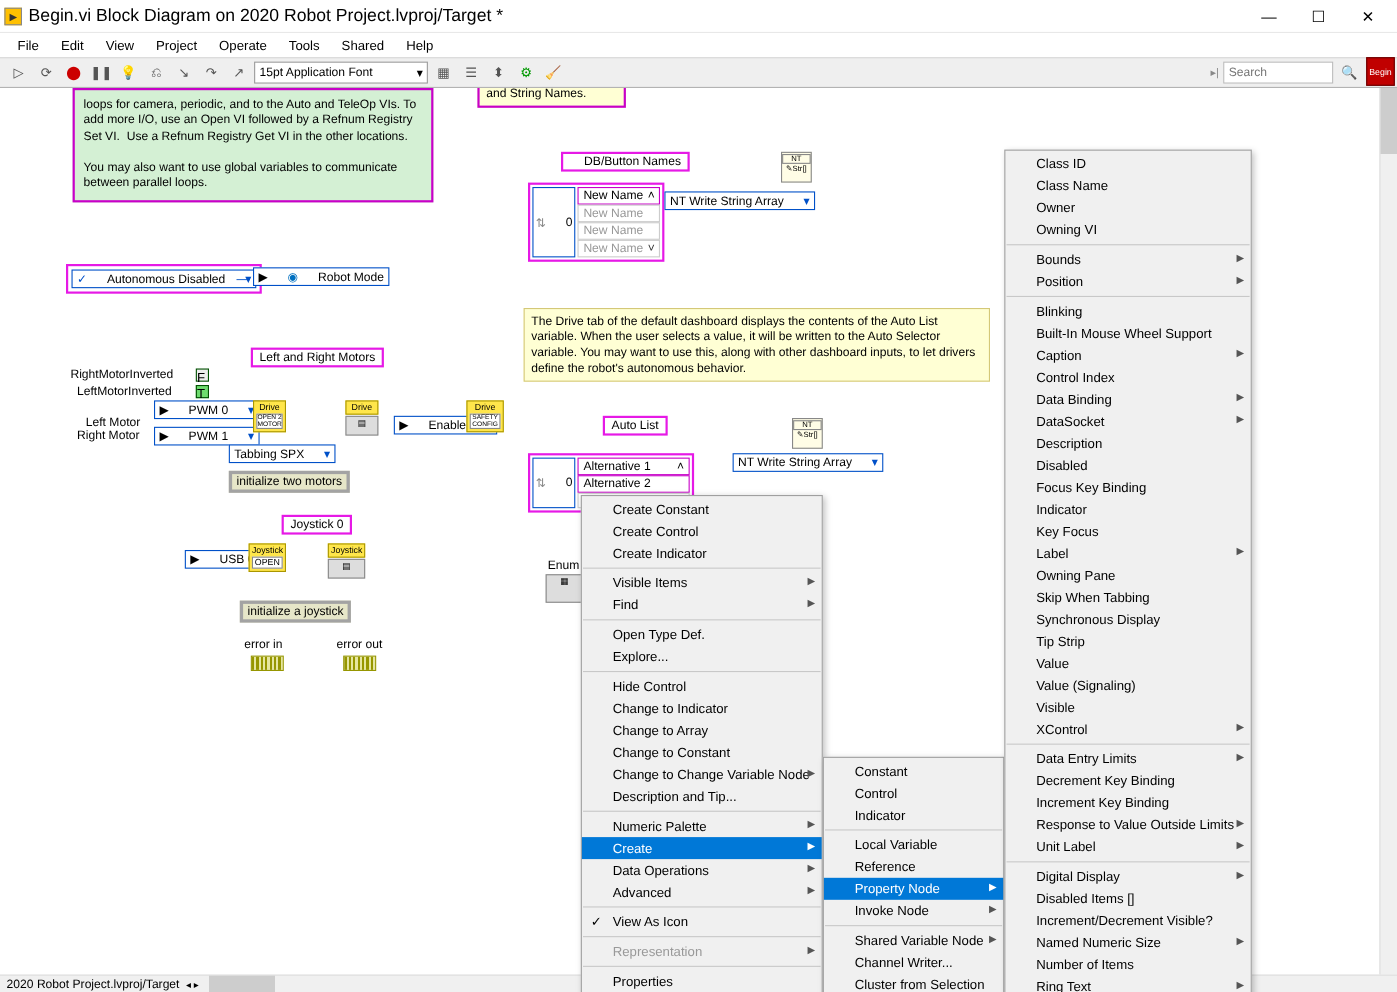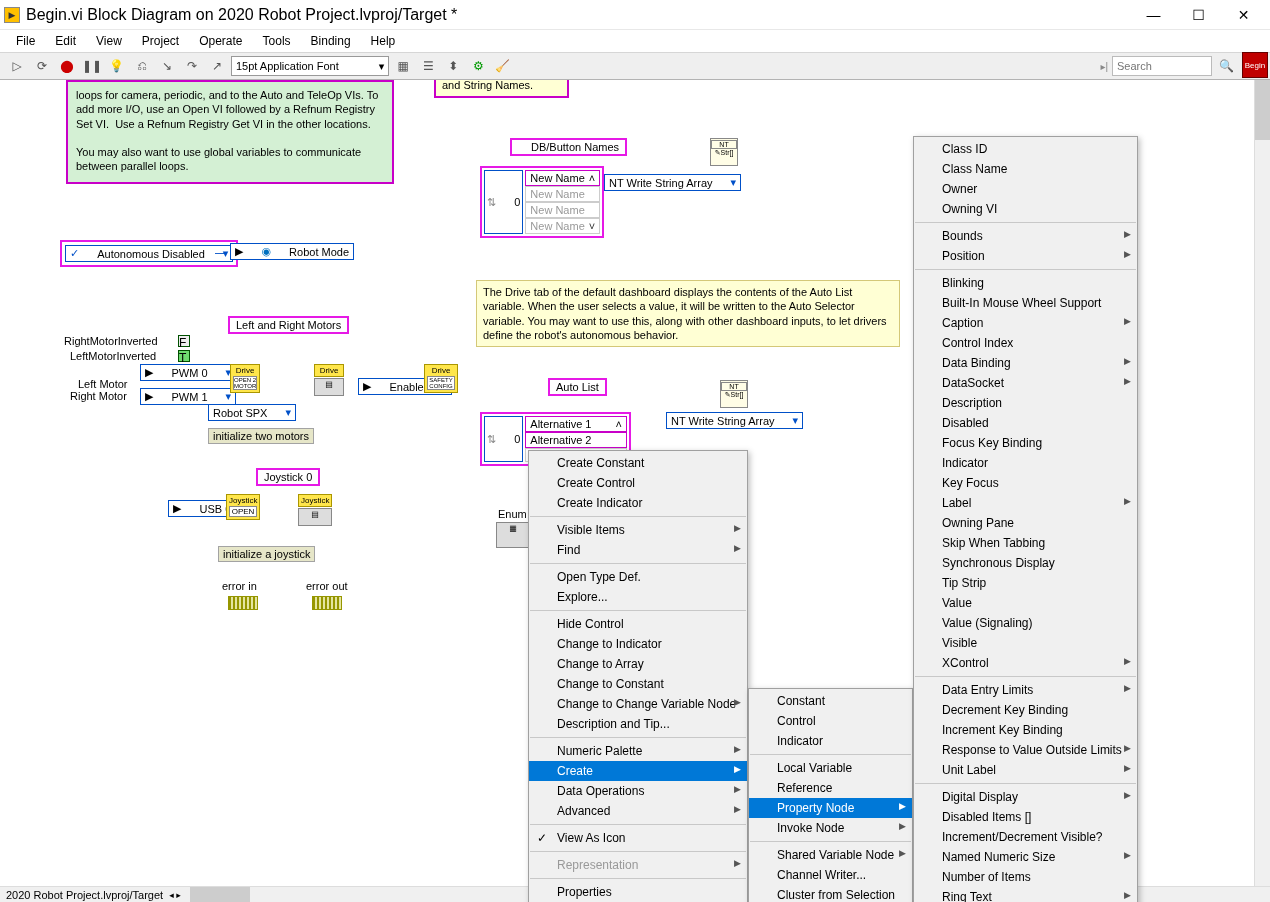--- a/index.html
+++ b/index.html
@@ -34,21 +34,21 @@
 .gray-btn { position:absolute; background:#ddd; border:1px solid #888; font-size:8px; padding:1px 2px; text-align:center;}
 .ctx-menu { position:absolute; background:#f0f0f0; border:1px solid #a0a0a0; box-shadow:2px 2px 6px rgba(0,0,0,0.25); font-size:12px; padding:2px 0; z-index:100;}
 .ctx-menu .item { padding:3px 20px 3px 28px; white-space:nowrap; position:relative;}
 .ctx-menu .item.sub::after{content:"▶"; position:absolute; right:6px; font-size:9px; color:#555;}
 .ctx-menu .item.sel { background:#0078d7; color:#fff;}
 .ctx-menu .item.sel.sub::after{color:#fff;}
 .ctx-menu .item.dis { color:#999;}
 .ctx-menu .sep { height:1px; background:#c8c8c8; margin:3px 1px;}
 .ctx-menu .check::before{content:"✓"; position:absolute; left:8px;}
 .nt-icon{position:absolute;width:28px;height:28px;border:1px solid #888;background:#fffde6;font-size:7px;text-align:center;padding-top:1px;}
-.olive-label{position:absolute;background:#e6e6c8;border:1px solid #a3a3a3;padding:1px 4px;font-size:11px;}
+.olive-label{position:absolute;background:#e6e6c8;border:3px solid #a3a3a3;padding:1px 4px;font-size:11px;}
 .err-box{position:absolute;width:30px;height:14px;border:1px solid #969600;background:repeating-linear-gradient(90deg,#969600 0 2px,#e6e6a0 2px 4px);}
 .green-sq{display:inline-block;width:12px;height:12px;border:1px solid #005000;background:#6edc6e;vertical-align:middle;}
 </style>
 </head>
 <body>
 
 <div class="titlebar">
   <span class="icon"></span>
   <span class="title">Begin.vi Block Diagram on 2020 Robot Project.lvproj/Target *</span>
   <div class="winbtns">
@@ -58,21 +58,21 @@
   </div>
 </div>
 
 <div class="menubar">
   <span class="mi">File</span>
   <span class="mi">Edit</span>
   <span class="mi">View</span>
   <span class="mi">Project</span>
   <span class="mi">Operate</span>
   <span class="mi">Tools</span>
-  <span class="mi">Binding</span>
+  <span class="mi">Shared</span>
   <span class="mi">Help</span>
 </div>
 <div class="begin-badge">Begin</div>
 
 <div class="toolbar">
   <span class="tbtn">▷</span>
   <span class="tbtn">⟳</span>
   <span class="tbtn" style="color:#c00;">⬤</span>
   <span class="tbtn">❚❚</span>
   <span class="tbtn">💡</span>
@@ -148,21 +148,21 @@
   <div class="pink-label" style="left:228px;top:236px;">Left and Right Motors</div>
   <span class="plain-text" style="left:64px;top:255px;">RightMotorInverted</span>
     <span class="green-sq" style="position:absolute;left:178px;top:255px;background:#eee;">F</span>
   <span class="plain-text" style="left:70px;top:270px;">LeftMotorInverted</span>
     <span class="green-sq" style="position:absolute;left:178px;top:270px;">T</span>
   <span class="plain-text" style="left:78px;top:298px;">Left Motor</span>
   <span class="blue-box" style="position:absolute;left:140px;top:284px;">▶<span>PWM 0</span><span class="drop">▾</span></span>
   <span class="plain-text" style="left:70px;top:310px;">Right Motor</span>
   <span class="blue-box" style="position:absolute;left:140px;top:308px;">▶<span>PWM 1</span><span class="drop">▾</span></span>
   <span class="blue-box" style="position:absolute;left:208px;top:324px;">
-      <span>Robot SPX</span>
+      <span>Tabbing SPX</span>
       <span class="drop">▾</span>
     </span>
   <div class="yel-btn" style="left:230px;top:284px;width:30px;">
       <div>Drive</div>
       <div style="background:#fff;border:1px solid #888;margin:1px 0;font-size:6px;">OPEN 2 MOTOR</div>
     </div>
   <div class="yel-btn" style="left:314px;top:284px;width:30px;">Drive</div>
   <div class="gray-btn" style="left:314px;top:298px;width:30px;height:18px;">▤</div>
   <span class="blue-box" style="position:absolute;left:358px;top:298px;">▶<span>Enable</span><span class="drop">▾</span></span>
   <div class="yel-btn" style="left:424px;top:284px;width:34px;">

